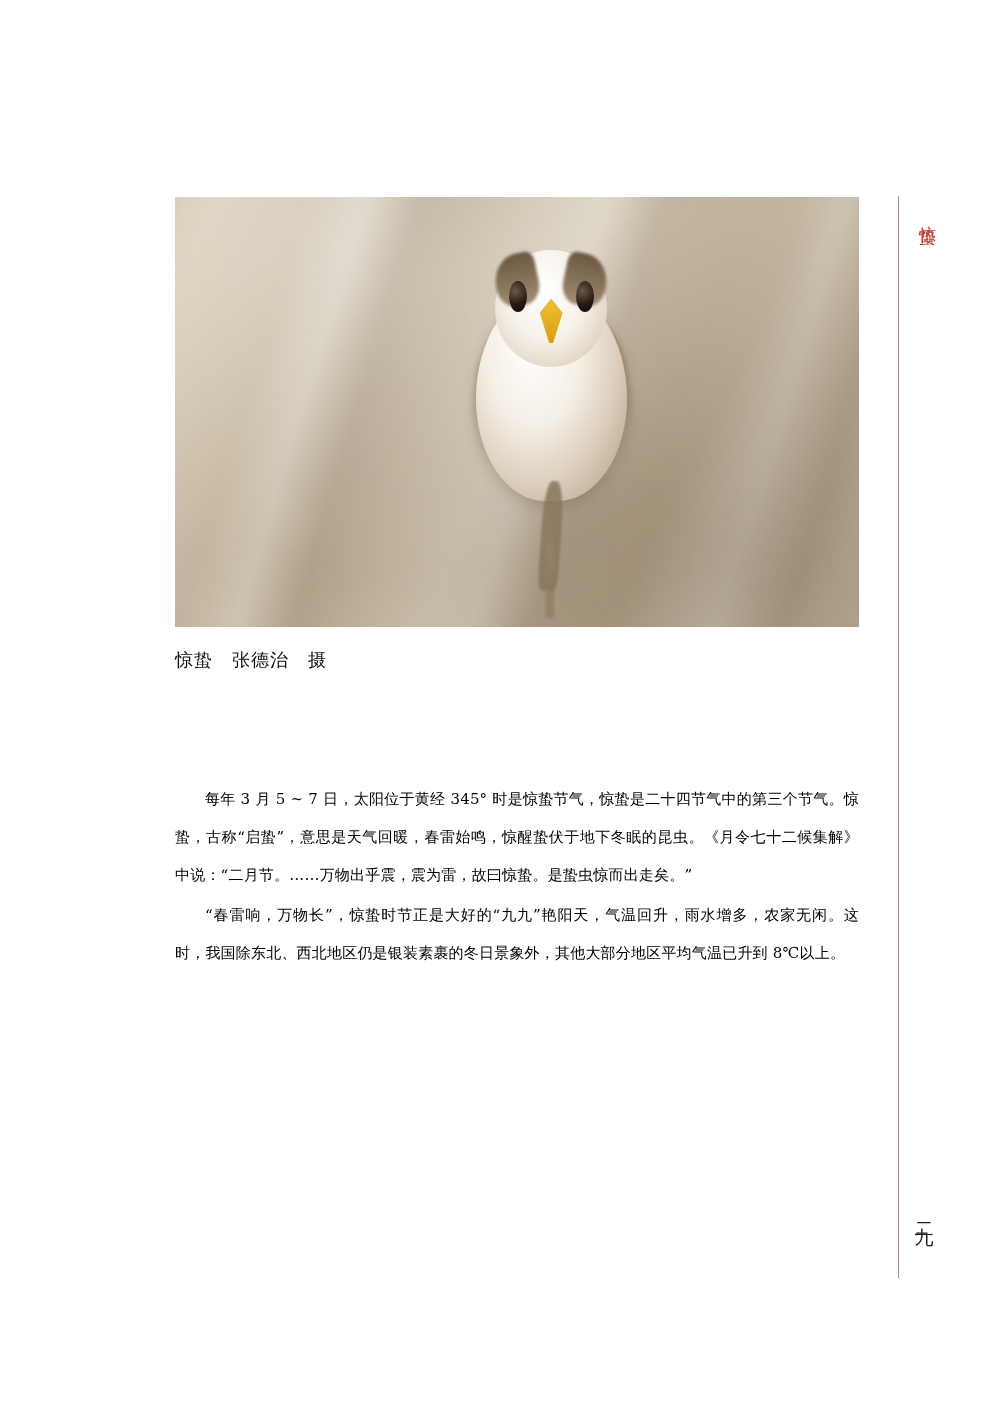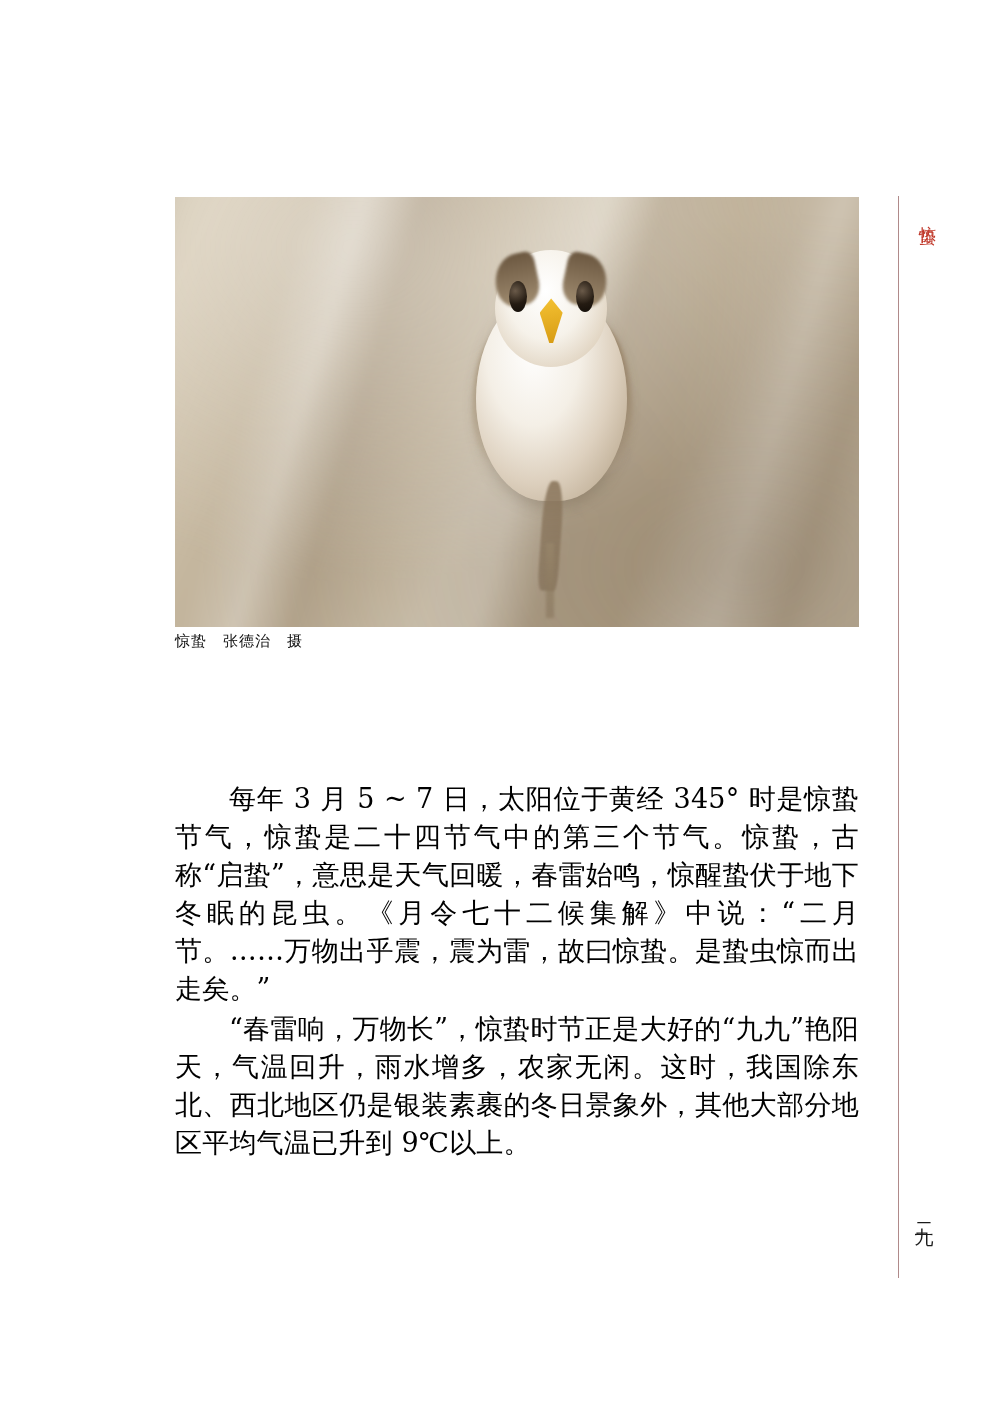--- a/index.html
+++ b/index.html
@@ -176,37 +176,37 @@
     top: 88%;
     width: 5%;
     height: 22%;
     background: linear-gradient(180deg, rgba(150,132,105,0.9), rgba(130,112,86,0.5));
     filter: blur(1.4px);
   }
 
   .figure-caption {
     position: absolute;
     left: 175px;
-    top: 632px;
-    font-size: 15px;
+    top: 648px;
+    font-size: 18px;
     letter-spacing: 1px;
     color: #111;
     font-family: "DejaVu Sans", "Liberation Sans", sans-serif;
   }
 
   
   .body-text {
     position: absolute;
     left: 175px;
     top: 780px;
     width: 684px;
   }
   .body-text p {
     margin: 0 0 2px 0;
-    font-size: 27px;
+    font-size: 15px;
     line-height: 38px;
     text-indent: 2em;
     text-align: justify;
     text-justify: inter-ideograph;
     letter-spacing: 0.2px;
     color: #000;
   }
 
   
   .right-rule {
@@ -265,21 +265,21 @@
         <div class="eyeR"></div>
         <div class="beak"></div>
       </div>
     </div>
   </div>
 
   <div class="figure-caption">惊蛰　张德治　摄</div>
 
   <div class="body-text">
     <p>每年 3 月 5 ~ 7 日，太阳位于黄经 345° 时是惊蛰节气，惊蛰是二十四节气中的第三个节气。惊蛰，古称“启蛰”，意思是天气回暖，春雷始鸣，惊醒蛰伏于地下冬眠的昆虫。《月令七十二候集解》中说：“二月节。……万物出乎震，震为雷，故曰惊蛰。是蛰虫惊而出走矣。”</p>
-    <p>“春雷响，万物长”，惊蛰时节正是大好的“九九”艳阳天，气温回升，雨水增多，农家无闲。这时，我国除东北、西北地区仍是银装素裹的冬日景象外，其他大部分地区平均气温已升到 9℃以上。</p>
+    <p>“春雷响，万物长”，惊蛰时节正是大好的“九九”艳阳天，气温回升，雨水增多，农家无闲。这时，我国除东北、西北地区仍是银装素裹的冬日景象外，其他大部分地区平均气温已升到 8℃以上。</p>
   </div>
 
   <div class="right-rule"></div>
 
   <div class="side-title">惊蛰</div>
 
   <div class="page-number">二九</div>
 
 </div>
 

